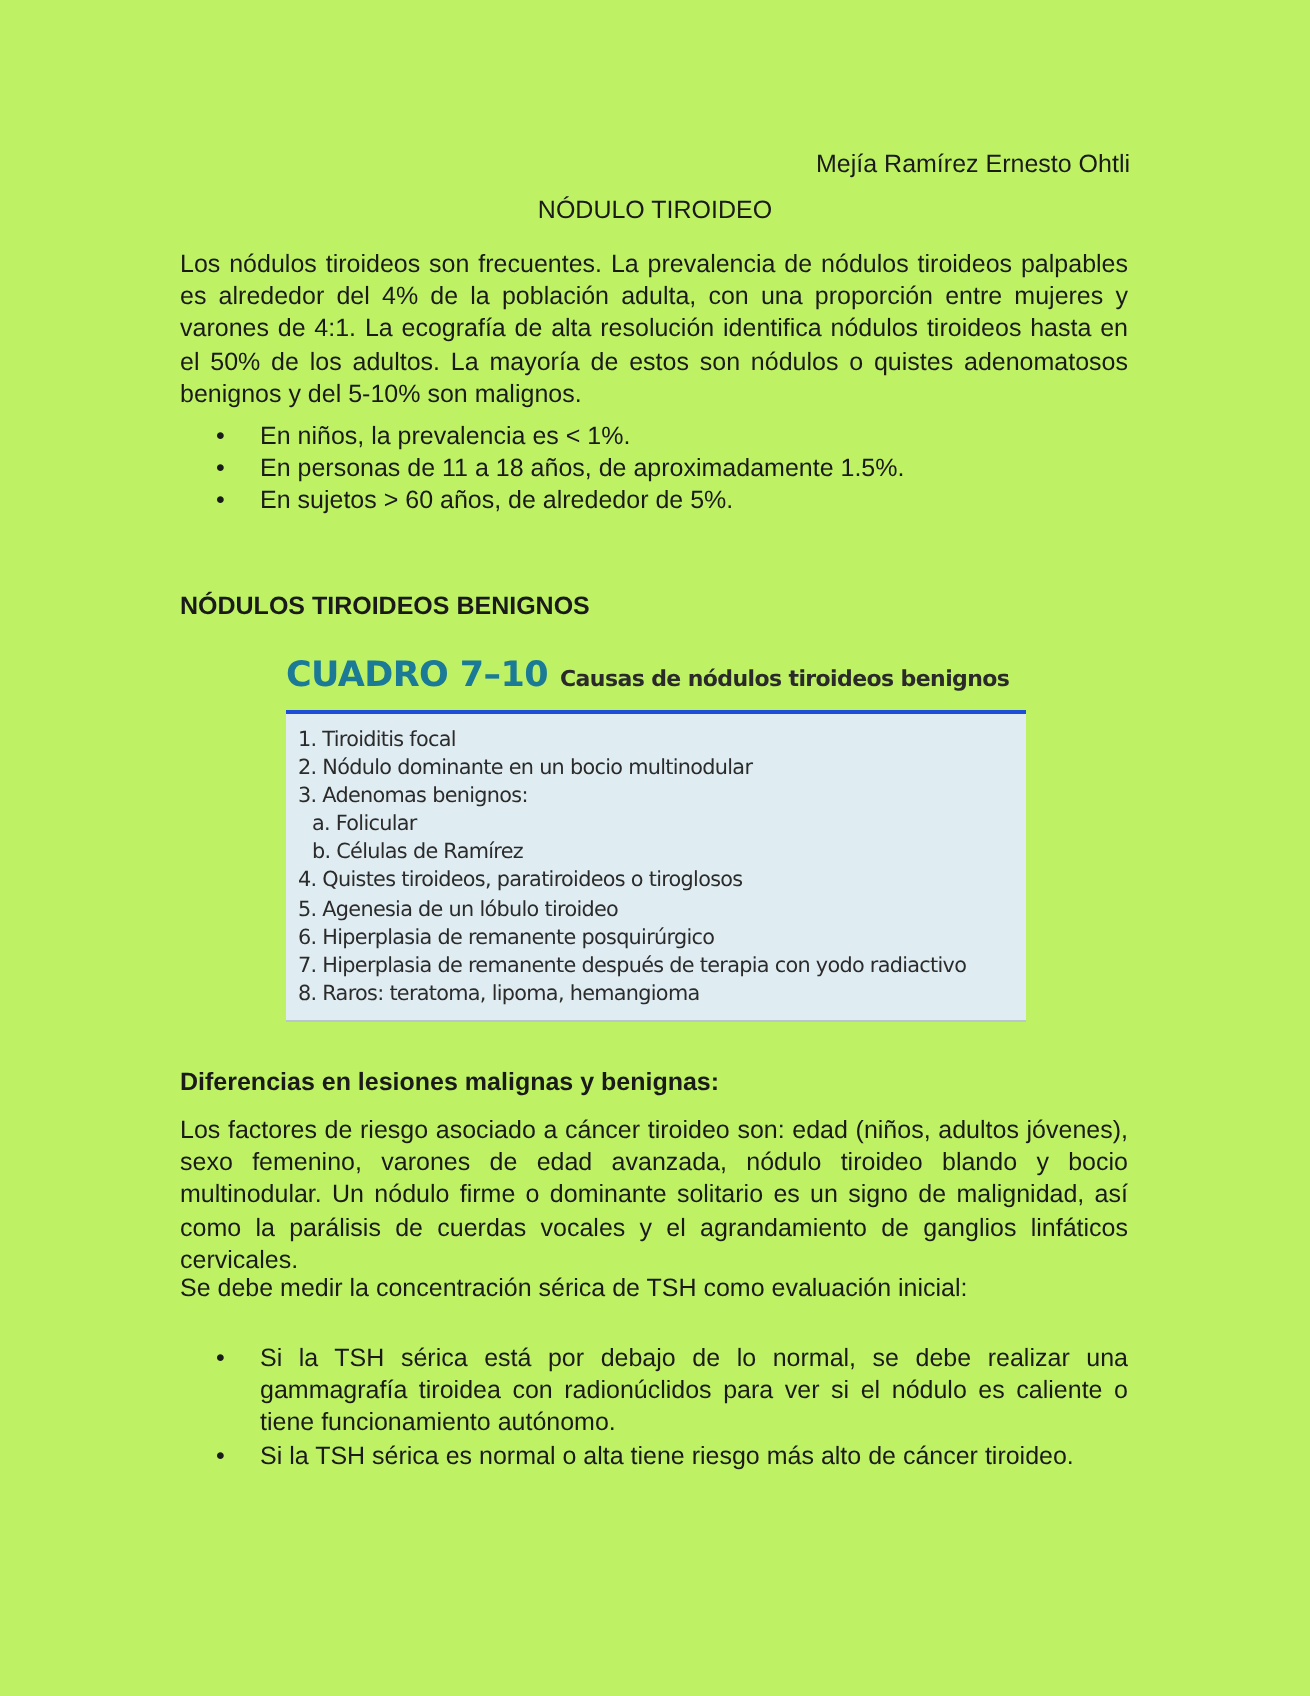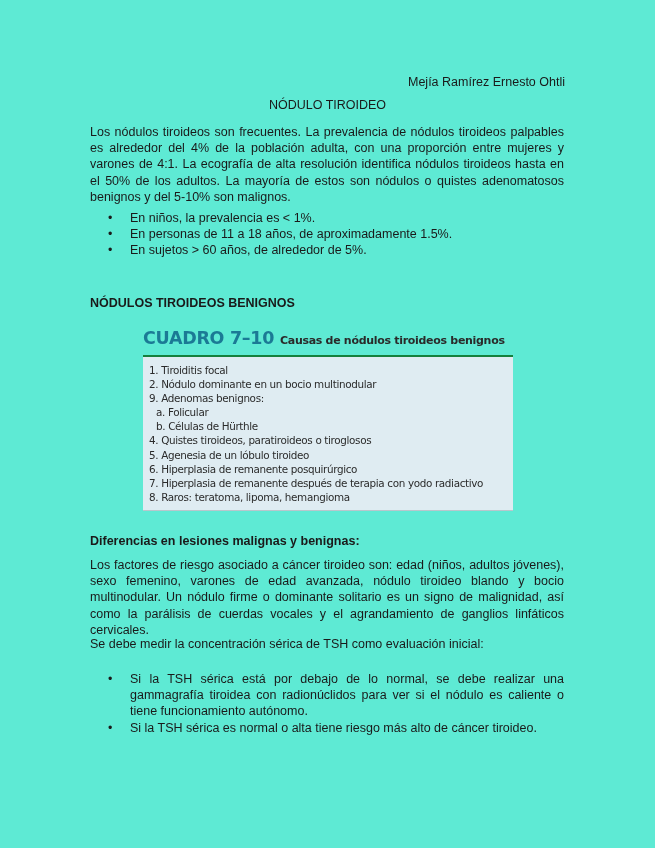--- a/index.html
+++ b/index.html
@@ -1,33 +1,33 @@
 <!DOCTYPE html>
 <html><head>
 <meta charset="utf-8">
 <style>
   html, body { margin: 0; padding: 0; background: #ffffff; }
   body { width: 655px; height: 848px; position: relative; overflow: hidden;
          font-family: "Liberation Sans", sans-serif; color: #1a1a1a; }
-  .page { position: absolute; left: 0; top: 0; width: 655px; height: 848px; background: #5eead4; }
+  .page { position: absolute; left: 0; top: 0; width: 655px; height: 848px; background: #bef264; }
   .author { position: absolute; right: 90px; top: 75px; font-size: 12.5px; }
   .title { position: absolute; left: 0; width: 655px; top: 98px; text-align: center;
            font-weight: normal; font-size: 12.5px; }
   .para { position: absolute; left: 90px; width: 474px; font-size: 12.5px;
           line-height: 16.2px; text-align: justify; margin: 0; }
   .bullets { position: absolute; left: 90px; width: 474px; margin: 0; padding: 0; list-style: none;
              font-size: 12.5px; line-height: 16.2px; }
   .bullets li { position: relative; padding-left: 40px; text-align: justify; }
   .bullets li::before { content: "\2022"; position: absolute; left: 18px; top: 0; }
   .heading { position: absolute; left: 90px; font-weight: bold; font-size: 12.5px; }
   .cuadro { position: absolute; left: 143px; top: 328px; width: 370px; }
   .cuadro-title { font-family: "DejaVu Sans", sans-serif; white-space: nowrap; height: 26px; }
   .cuadro-num { color: #1b7a95; font-weight: bold; font-size: 17.5px; letter-spacing: -0.3px; }
   .cuadro-desc { color: #2a2a2a; font-weight: bold; font-size: 11px; margin-left: 6px; letter-spacing: -0.3px; }
-  .cuadro-box { margin-top: 1px; background: #dfecf2; border-top: 2px solid #15803d;
+  .cuadro-box { margin-top: 1px; background: #dfecf2; border-top: 2px solid #1d4ed8;
                 border-bottom: 1px solid #b9c6cc; padding: 6px 0 6px 6px; }
   .cuadro-box div { font-family: "DejaVu Sans", sans-serif; font-size: 10.4px; line-height: 14.1px;
                     color: #2b2b2b; letter-spacing: -0.35px; white-space: nowrap; }
   .cuadro-box .sub { padding-left: 7px; }
 </style>
 </head>
 <body>
 
 <div class="page">
   <div class="author">Mejía Ramírez Ernesto Ohtli</div>
@@ -43,23 +43,23 @@
 
   <div class="heading" style="top:296px;">NÓDULOS TIROIDEOS BENIGNOS</div>
 
   <div class="cuadro">
     <div class="cuadro-title">
       <span class="cuadro-num">CUADRO 7–10</span><span class="cuadro-desc">Causas de nódulos tiroideos benignos</span>
     </div>
     <div class="cuadro-box">
       <div>1. Tiroiditis focal</div>
       <div>2. Nódulo dominante en un bocio multinodular</div>
-      <div>9. Adenomas benignos:</div>
+      <div>3. Adenomas benignos:</div>
       <div class="sub">a. Folicular</div>
-      <div class="sub">b. Células de Hürthle</div>
+      <div class="sub">b. Células de Ramírez</div>
       <div>4. Quistes tiroideos, paratiroideos o tiroglosos</div>
       <div>5. Agenesia de un lóbulo tiroideo</div>
       <div>6. Hiperplasia de remanente posquirúrgico</div>
       <div>7. Hiperplasia de remanente después de terapia con yodo radiactivo</div>
       <div>8. Raros: teratoma, lipoma, hemangioma</div>
     </div>
   </div>
 
   <div class="heading" style="top:534px;">Diferencias en lesiones malignas y benignas:</div>
 

